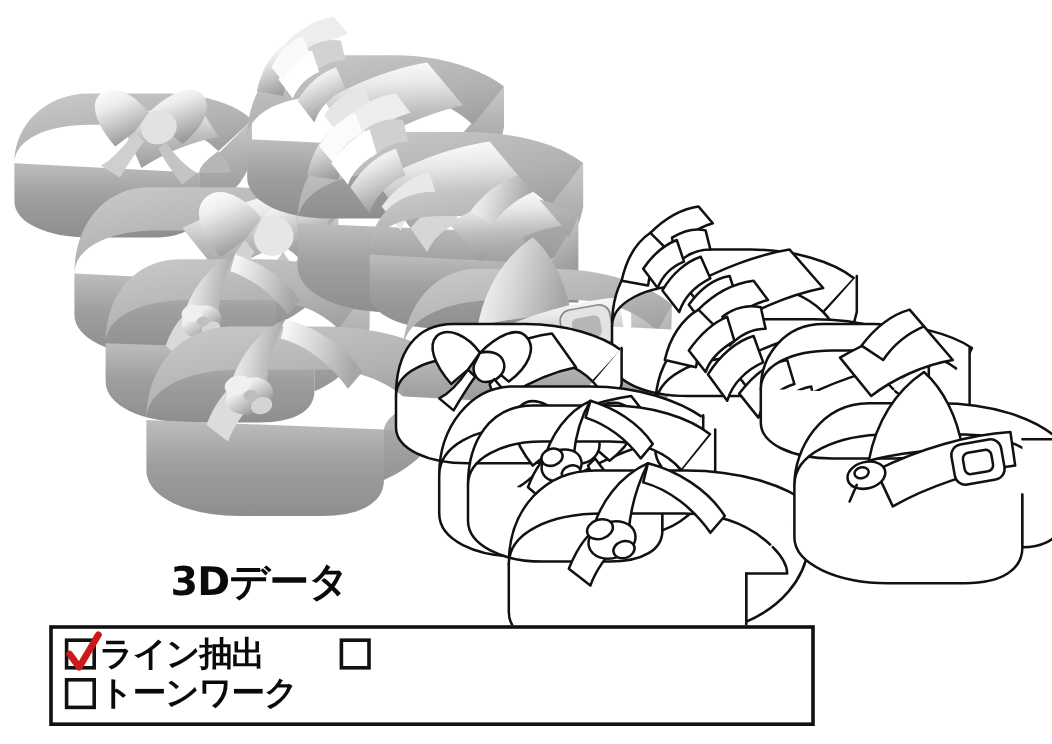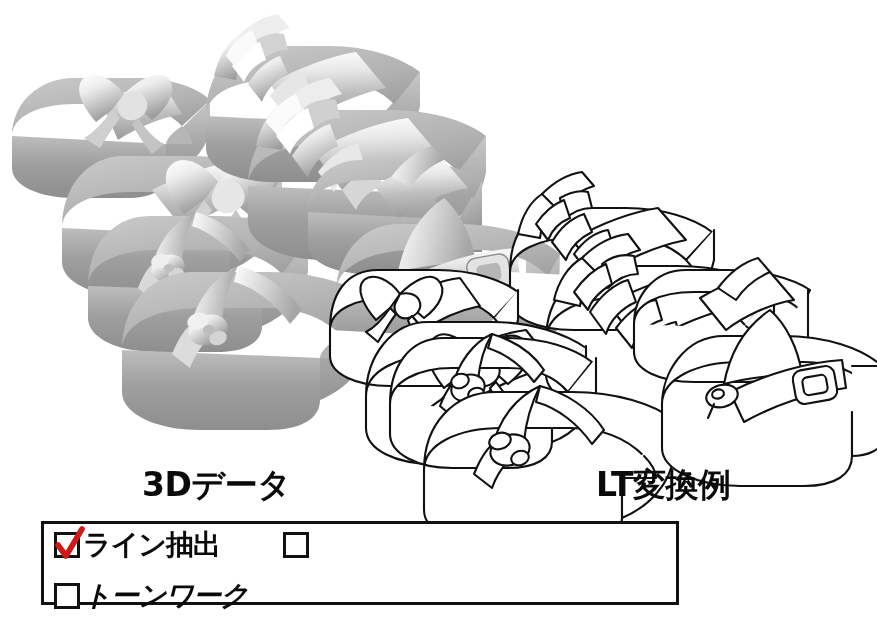--- a/index.html
+++ b/index.html
@@ -63,21 +63,21 @@
   }
   .opt-row {
     position: absolute;
     left: 10px;
     right: 6px;
     height: 36px;
     display: flex;
     align-items: center;
   }
   .opt-row.row-0 { top: 3px; }
-  .opt-row.row-1 { top: 54px; font-style: italic; }
+  .opt-row.row-1 { top: 36px; }
 
   .opt-item {
     display: flex;
     align-items: center;
     white-space: nowrap;
   }
   .opt-item.col-left  { width: 229px; flex: 0 0 229px; }
   .opt-item.col-right { flex: 1 1 auto; }
 
   .cbox {
@@ -417,21 +417,20 @@
         </g>
         <g>
           <rect x="794" y="368" width="42" height="34" rx="9" transform="rotate(-10 815 385)"></rect>
           <rect x="803" y="376" width="24" height="18" rx="5" transform="rotate(-10 815 385)"></rect>
         </g>
       </g>
     </g>
   </svg>
 
   <div class="caption" id="caption-3d">3Dデータ</div>
-  <div class="caption" id="caption-lt">LT変換例</div>
 
   <div id="options-panel">
     <div class="opt-grid">
 
       <div class="opt-row row-0">
         <div class="opt-item col-left">
           <span class="cbox">
             <svg class="tick" viewBox="0 0 34 36">
               <path d="M5 19 L13 30 L29 3" fill="none" stroke="#cc1a1a" stroke-width="5.6" stroke-linecap="round" stroke-linejoin="round"></path>
             </svg>

